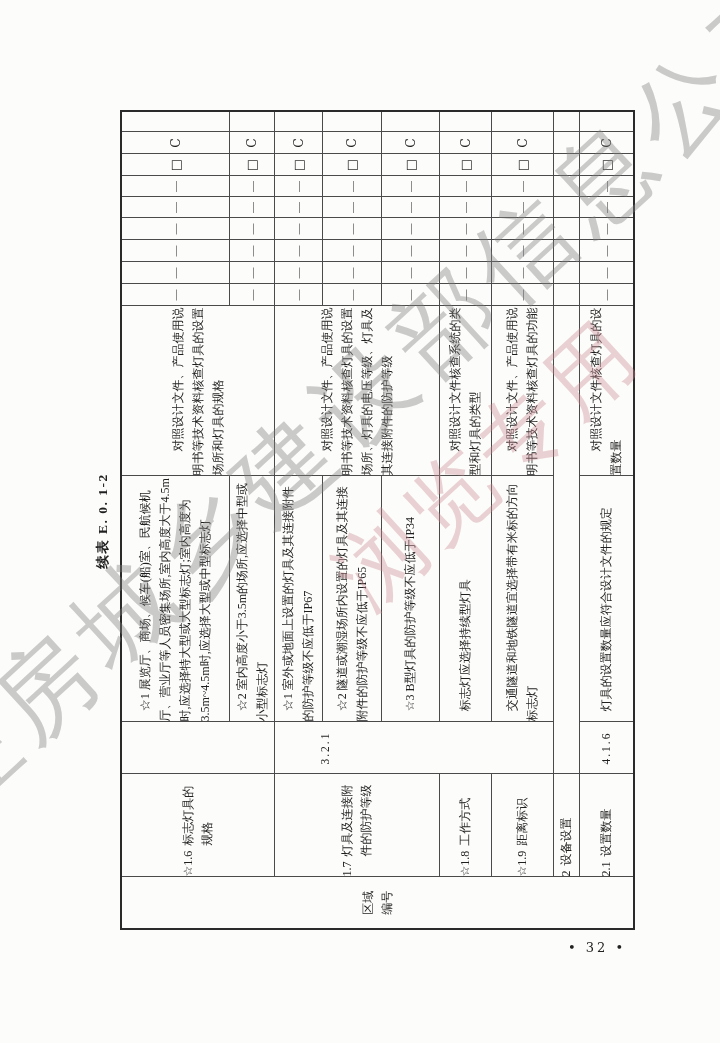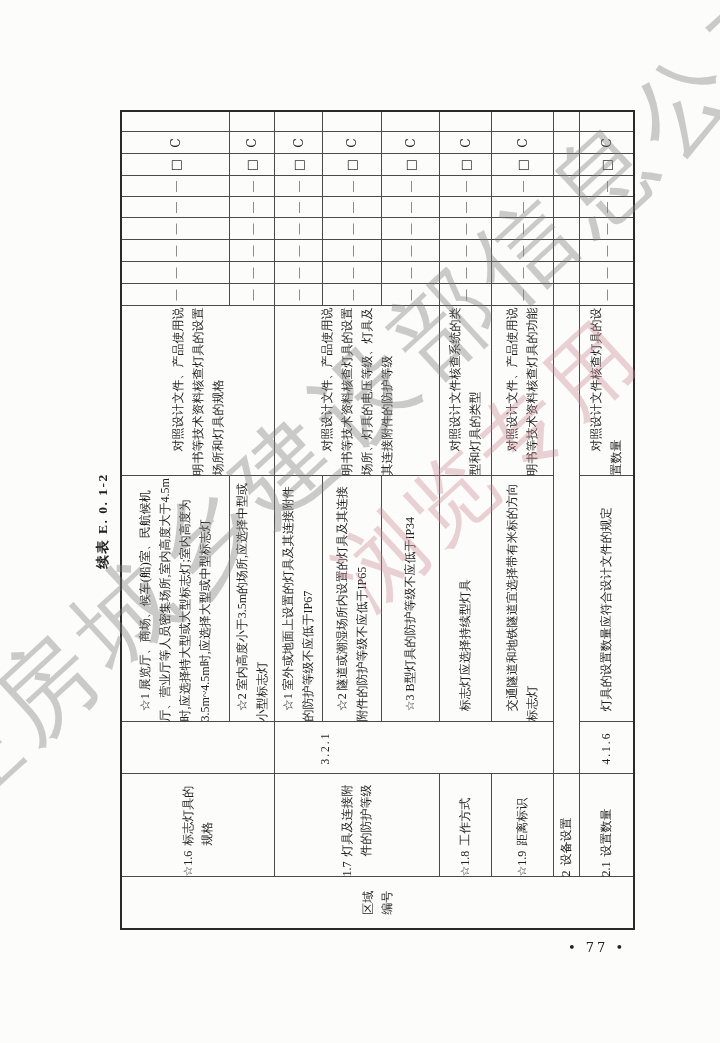--- a/index.html
+++ b/index.html
@@ -270,13 +270,13 @@
       <td class="grade">C</td>
       <td></td>
     </tr>
   </tbody>
     </table>
 </div>
 
 <div class="wm wm1" style="color: rgba(128, 128, 128, 0.4);">住房城乡建设部信息公开</div>
 <div class="wm wm2" style="color: rgba(202, 138, 144, 0.38);">浏览专用</div>
 
-<div class="pageno">• 77 •</div>
+<div class="pageno">• 32 •</div>
 
 </body></html>

